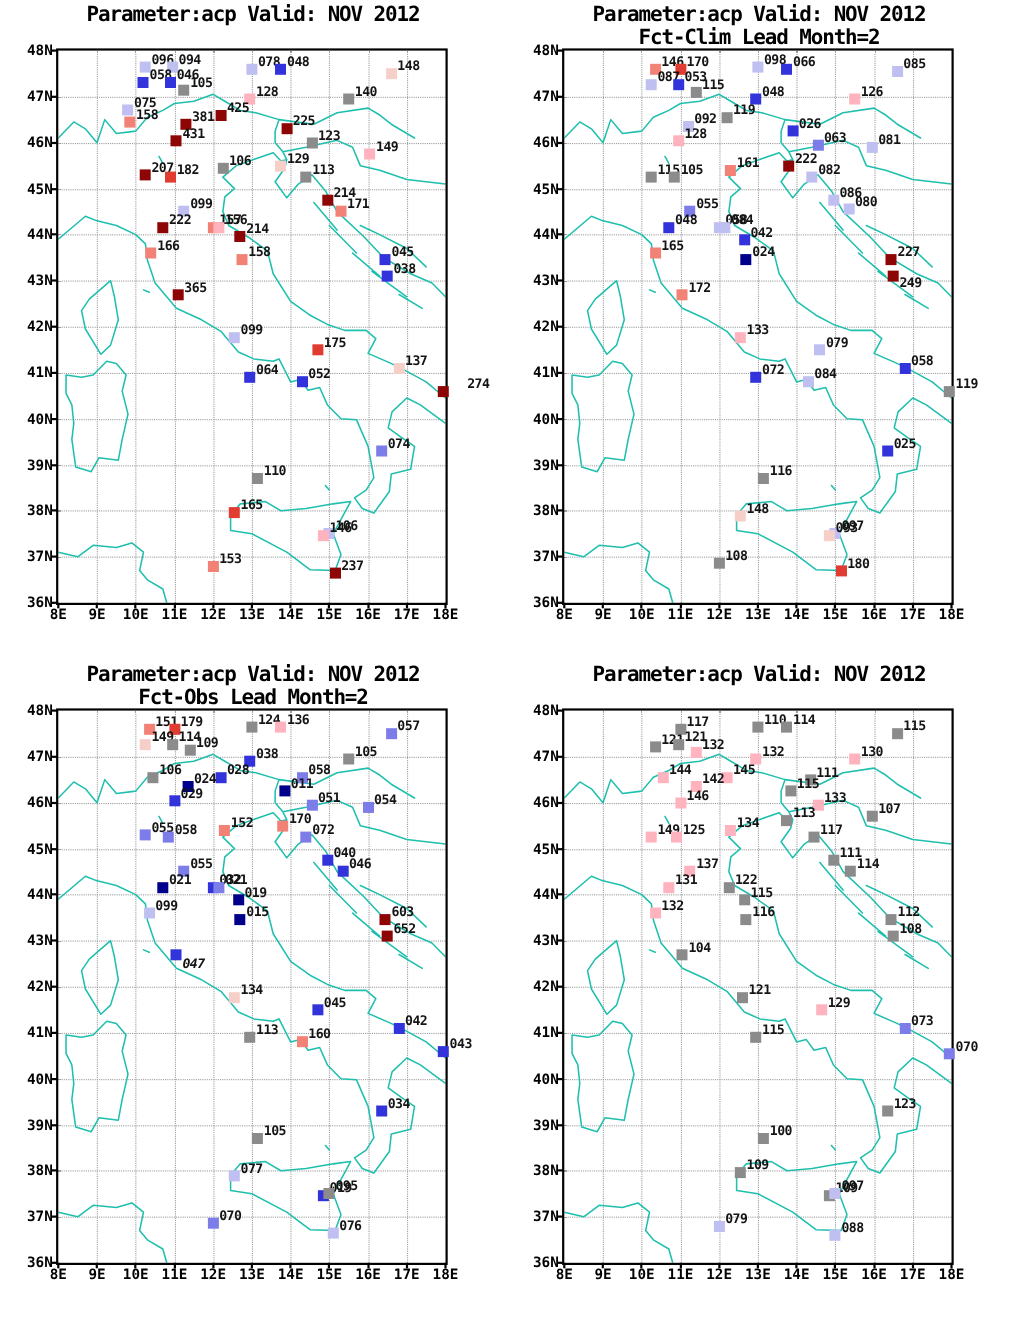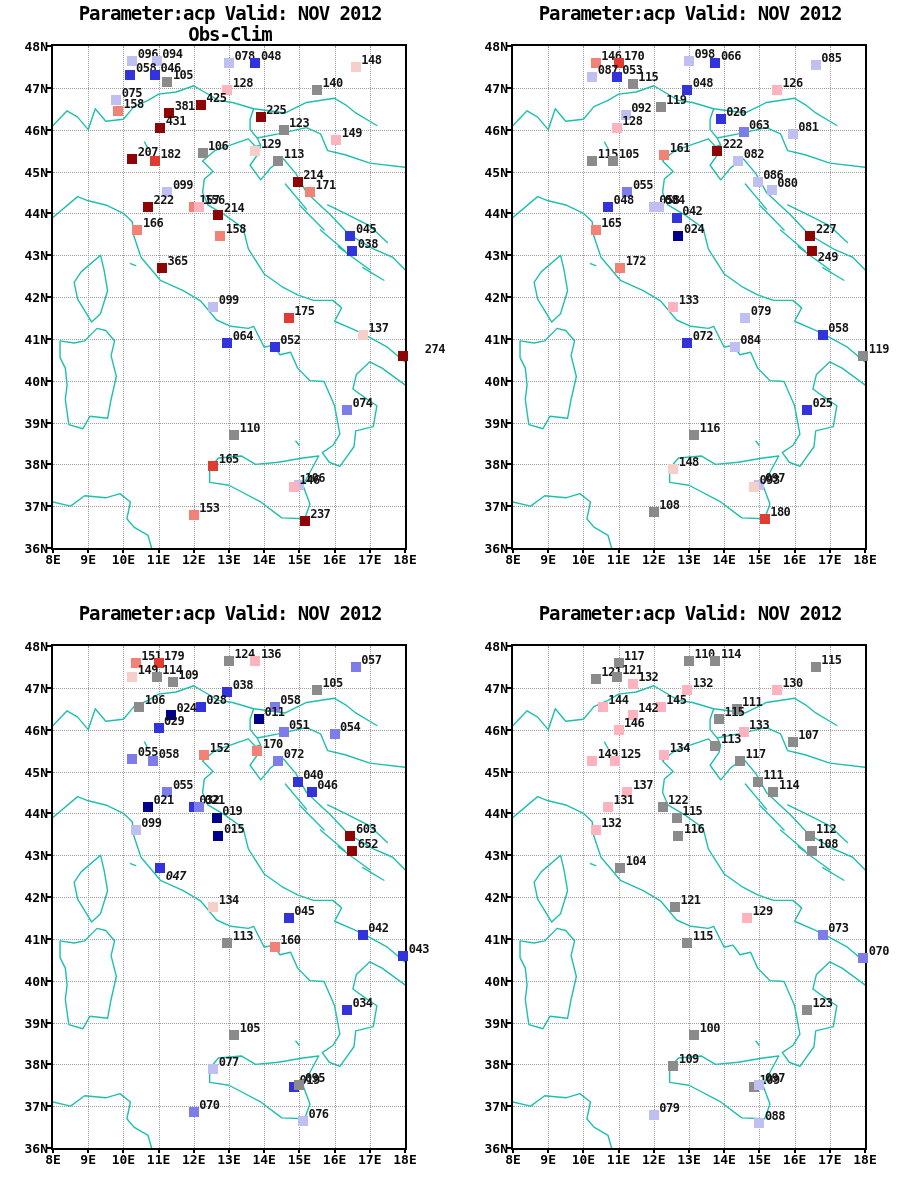--- a/index.html
+++ b/index.html
@@ -22,21 +22,20 @@
   .sq{position:absolute;width:10px;height:10px;}
   .plbl{position:absolute;font-size:12px;font-weight:700;color:#141414;letter-spacing:-0.5px;
         line-height:13px;white-space:nowrap;}
   svg{display:block;}
 </style>
 </head>
 <body>
 
 <div class="panel" style="left:0;top:0">
   <div class="title1">Parameter:acp Valid: NOV 2012</div>
-  <div class="title2">Obs-Clim</div>
   <div class="map">
     <div class="gridlayer">
         <div class="vgrid" style="left: 35.2px;"></div>
         <div class="vgrid" style="left: 70.4px;"></div>
         <div class="vgrid" style="left: 105.6px;"></div>
         <div class="vgrid" style="left: 140.8px;"></div>
         <div class="vgrid" style="left: 176px;"></div>
         <div class="vgrid" style="left: 211.2px;"></div>
         <div class="vgrid" style="left: 246.4px;"></div>
         <div class="vgrid" style="left: 281.6px;"></div>
@@ -202,20 +201,21 @@
     <div class="xtick" style="left: 298.4px; top: 548px;"></div>
     <div class="xlab" style="left: 316.6px; top: 553px;">16E</div>
     <div class="xtick" style="left: 333.6px; top: 548px;"></div>
     <div class="xlab" style="left: 351.8px; top: 553px;">17E</div>
     <div class="xtick" style="left: 368.8px; top: 548px;"></div>
     <div class="xlab" style="left: 387px; top: 553px;">18E</div>
     <div class="xtick" style="left: 404px; top: 548px;"></div>
   </div>
 <div class="panel" style="left:460px;top:0">
   <div class="title1">Parameter:acp Valid: NOV 2012</div>
+  <div class="title2">Fct-Clim Lead Month=2</div>
   <div class="map">
     <div class="gridlayer">
         <div class="vgrid" style="left: 35.2px;"></div>
         <div class="vgrid" style="left: 70.4px;"></div>
         <div class="vgrid" style="left: 105.6px;"></div>
         <div class="vgrid" style="left: 140.8px;"></div>
         <div class="vgrid" style="left: 176px;"></div>
         <div class="vgrid" style="left: 211.2px;"></div>
         <div class="vgrid" style="left: 246.4px;"></div>
         <div class="vgrid" style="left: 281.6px;"></div>
@@ -377,20 +377,21 @@
     <div class="xtick" style="left: 298.4px; top: 548px;"></div>
     <div class="xlab" style="left: 316.6px; top: 553px;">16E</div>
     <div class="xtick" style="left: 333.6px; top: 548px;"></div>
     <div class="xlab" style="left: 351.8px; top: 553px;">17E</div>
     <div class="xtick" style="left: 368.8px; top: 548px;"></div>
     <div class="xlab" style="left: 387px; top: 553px;">18E</div>
     <div class="xtick" style="left: 404px; top: 548px;"></div>
   </div>
 <div class="panel" style="left:0;top:600px">
   <div class="title1">Parameter:acp Valid: NOV 2012</div>
+  <div class="title2">Fct-Obs Lead Month=2</div>
   <div class="map">
     <div class="gridlayer">
         <div class="vgrid" style="left: 35.2px;"></div>
         <div class="vgrid" style="left: 70.4px;"></div>
         <div class="vgrid" style="left: 105.6px;"></div>
         <div class="vgrid" style="left: 140.8px;"></div>
         <div class="vgrid" style="left: 176px;"></div>
         <div class="vgrid" style="left: 211.2px;"></div>
         <div class="vgrid" style="left: 246.4px;"></div>
         <div class="vgrid" style="left: 281.6px;"></div>

